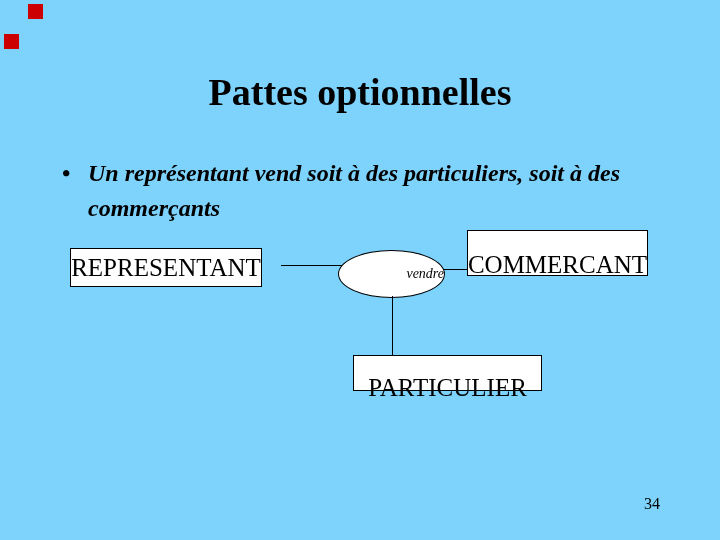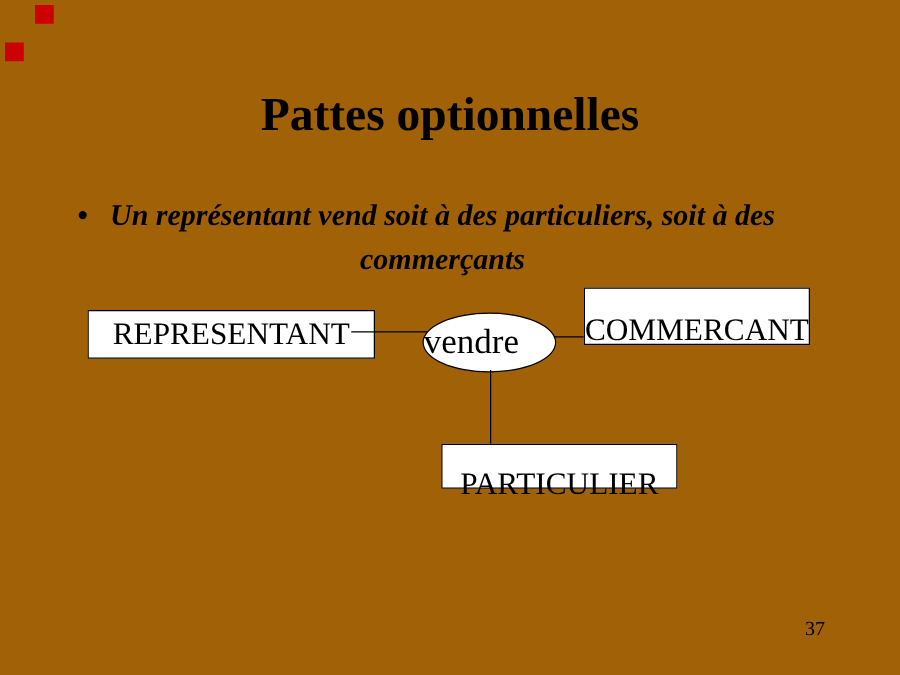--- a/index.html
+++ b/index.html
@@ -1,19 +1,19 @@
 <!DOCTYPE html>
 <html><head>
 <meta charset="utf-8">
 <style>
   html,body{margin:0;padding:0;background:#888;}
   .slide{
     position:relative;
     width:720px;height:540px;
-    background:#a16207;
+    background:#7dd3fc;
     overflow:hidden;
     font-family:"Liberation Serif", serif;
     color:#000;
   }
   .decor-sq{position:absolute;width:15px;height:15px;}
   .decor-sq.one{left:28px;top:4px;}
   .decor-sq.two{left:4px;top:34px;}
   .title{
     position:absolute;left:0;right:0;top:70px;
     text-align:center;
@@ -26,39 +26,38 @@
   }
   .bullet-marker{
     font-size:24px;font-weight:bold;
     line-height:34.5px;
     width:26px;flex:0 0 26px;
   }
   .bullet-text{
     font-size:24px;font-weight:bold;font-style:italic;
     line-height:34.5px;
     white-space:pre-line;
-    text-align:center;
   }
   .entity{
     position:absolute;
     border:1.5px solid #000;
     background:#fff;
     display:flex;justify-content:center;align-items:center;
     font-size:25px;line-height:1.1;
     box-sizing:border-box;
   }
-  .entity.representant{left:70px;top:248px;width:230px;height:39px;}
+  .entity.representant{left:70px;top:248px;width:192px;height:39px;}
   .entity.commercant{left:467px;top:230px;width:181px;height:46px;align-items:flex-start;padding-top:20px;}
   .entity.particulier{left:353px;top:355px;width:189px;height:36px;align-items:flex-start;padding-top:18px;}
   .relation{
     position:absolute;left:338px;top:250px;width:107px;height:48px;
     border:1.4px solid #000;border-radius:50%;
     background:#fff;
-    display:flex;justify-content:flex-start;align-items:center;
-    font-size:28px;
+    display:flex;justify-content:flex-end;align-items:center;
+    font-size:14px;font-style:italic;
     box-sizing:border-box;
   }
   .connector{position:absolute;background:#000;}
   .connector.left-h{left:281px;top:265px;width:61px;height:1.4px;}
   .connector.right-h{left:443px;top:269px;width:25px;height:1.4px;}
   .connector.down-v{left:392px;top:296px;width:1.4px;height:60px;}
   .page-number{
     position:absolute;left:644px;top:494px;
     font-size:16px;line-height:1.2;
   }
@@ -94,15 +93,15 @@
   <div class="entity commercant">
     <span>COMMERCANT</span>
   </div>
 
   <div class="connector down-v"></div>
 
   <div class="entity particulier">
     <span>PARTICULIER</span>
   </div>
 
-  <div class="page-number">37</div>
+  <div class="page-number">34</div>
 
 </div>
 
 </body></html>

